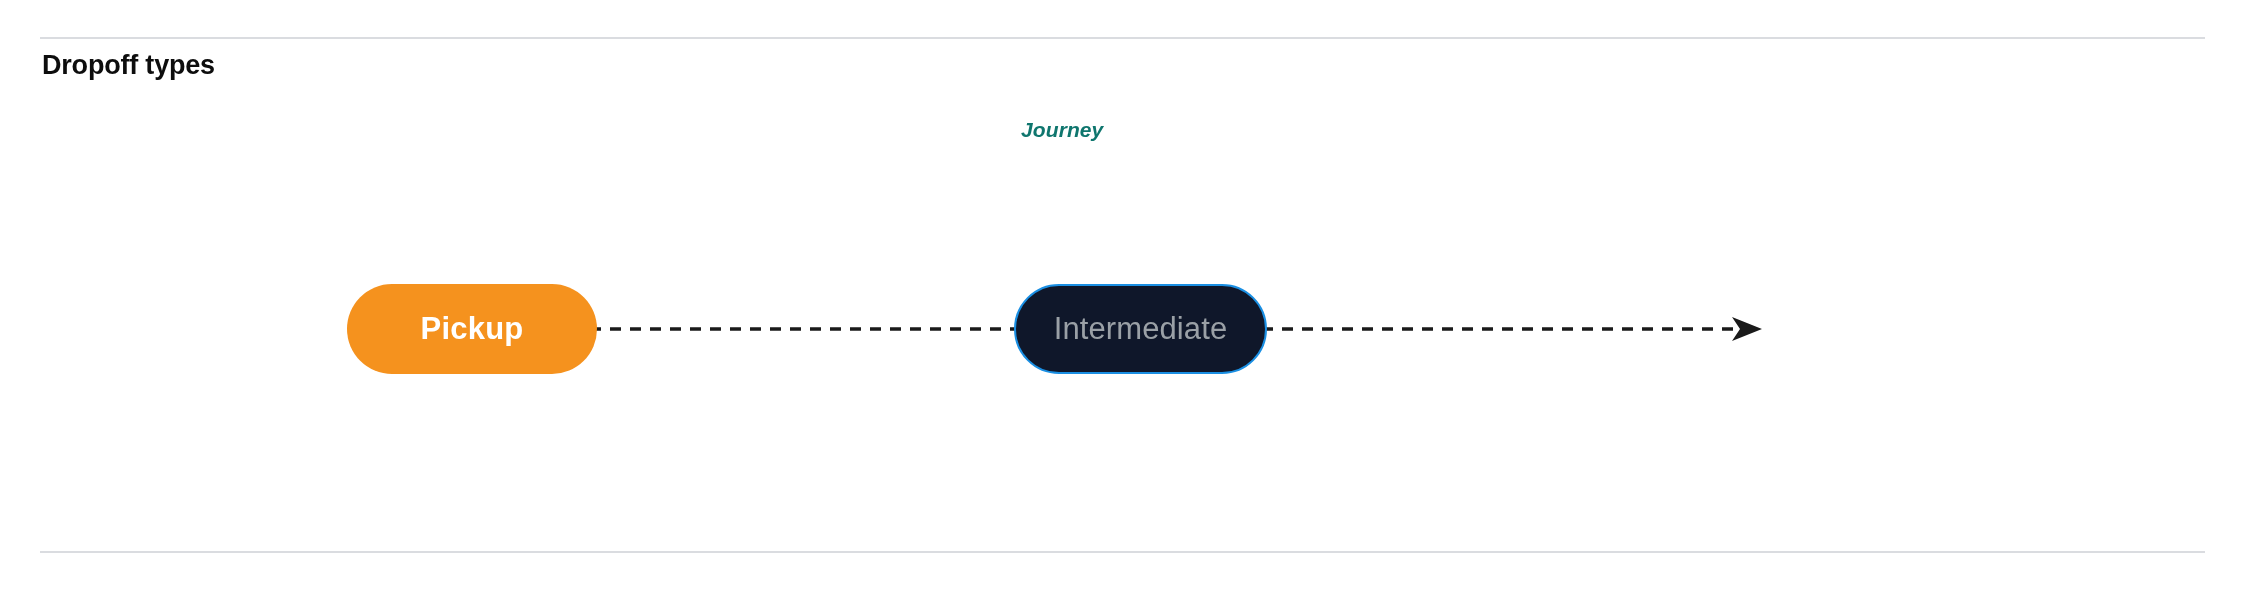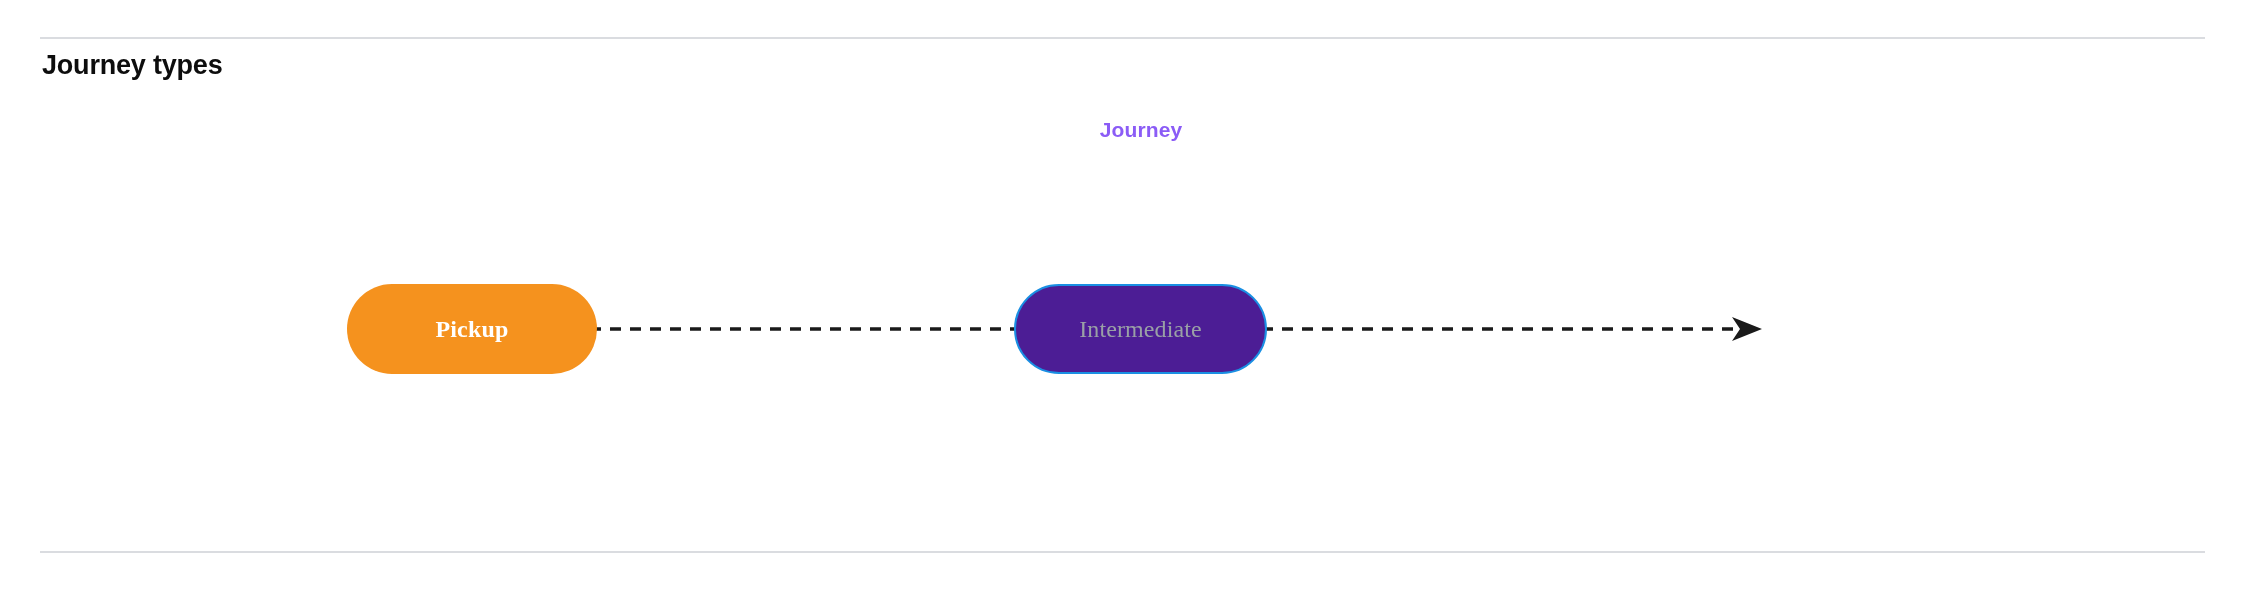--- a/index.html
+++ b/index.html
@@ -52,52 +52,51 @@
     top: 0;
     width: 2245px;
     height: 592px;
   }
 
   .group-label {
     position: absolute;
     top: 118px;
     left: 1021px;
     width: 240px;
-    text-align: center;
     font-size: 21px;
     font-weight: bold;
-    color: #8b5cf6;
+    color: #0f766e;
     letter-spacing: 0.1px;
     white-space: nowrap;
+    font-style: italic;
   }
 
   
   .node {
     position: absolute;
     top: 284px;
     height: 90px;
     box-sizing: border-box;
     display: flex;
     align-items: center;
     justify-content: center;
     border-radius: 45px;
-    font-size: 24px;
+    font-size: 31px;
     white-space: nowrap;
-    font-family: Liberation Serif, serif;
   }
 
   .node-terminal {
     background: #f5921e;
     color: #ffffff;
     font-weight: bold;
     letter-spacing: 0.2px;
   }
 
   .node-intermediate {
-    background: #4c1d95;
+    background: #0f172a;
     border: 2px solid #1a8fe3;
     color: #9aa0a6;
     font-weight: normal;
     letter-spacing: 0.1px;
   }
 
   .node-pickup       { left: 347px;  width: 250px; }
   .node-intermediate { left: 1014px; width: 253px; }
   .node-dropoff      { left: 1753px; width: 250px; }
 
@@ -111,21 +110,21 @@
   .connector-1 { left: 590px;  width: 430px; }
   .connector-2 { left: 1262px; width: 500px; }
 </style>
 </head>
 <body>
 
 <div class="screen">
 
   <div class="rule rule-top"></div>
 
-  <div class="page-title">Journey types</div>
+  <div class="page-title">Dropoff types</div>
 
   <div class="diagram">
 
     <div class="group-label">Journey</div>
 
     <svg class="connector connector-1" viewBox="0 0 430 36" preserveAspectRatio="none">
       <line x1="0" y1="18" x2="428" y2="18" stroke="#1a1a1a" stroke-width="3.5" stroke-dasharray="11 9" stroke-linecap="butt"></line>
     </svg>
 
     <svg class="connector connector-2" viewBox="0 0 500 36" preserveAspectRatio="none">

